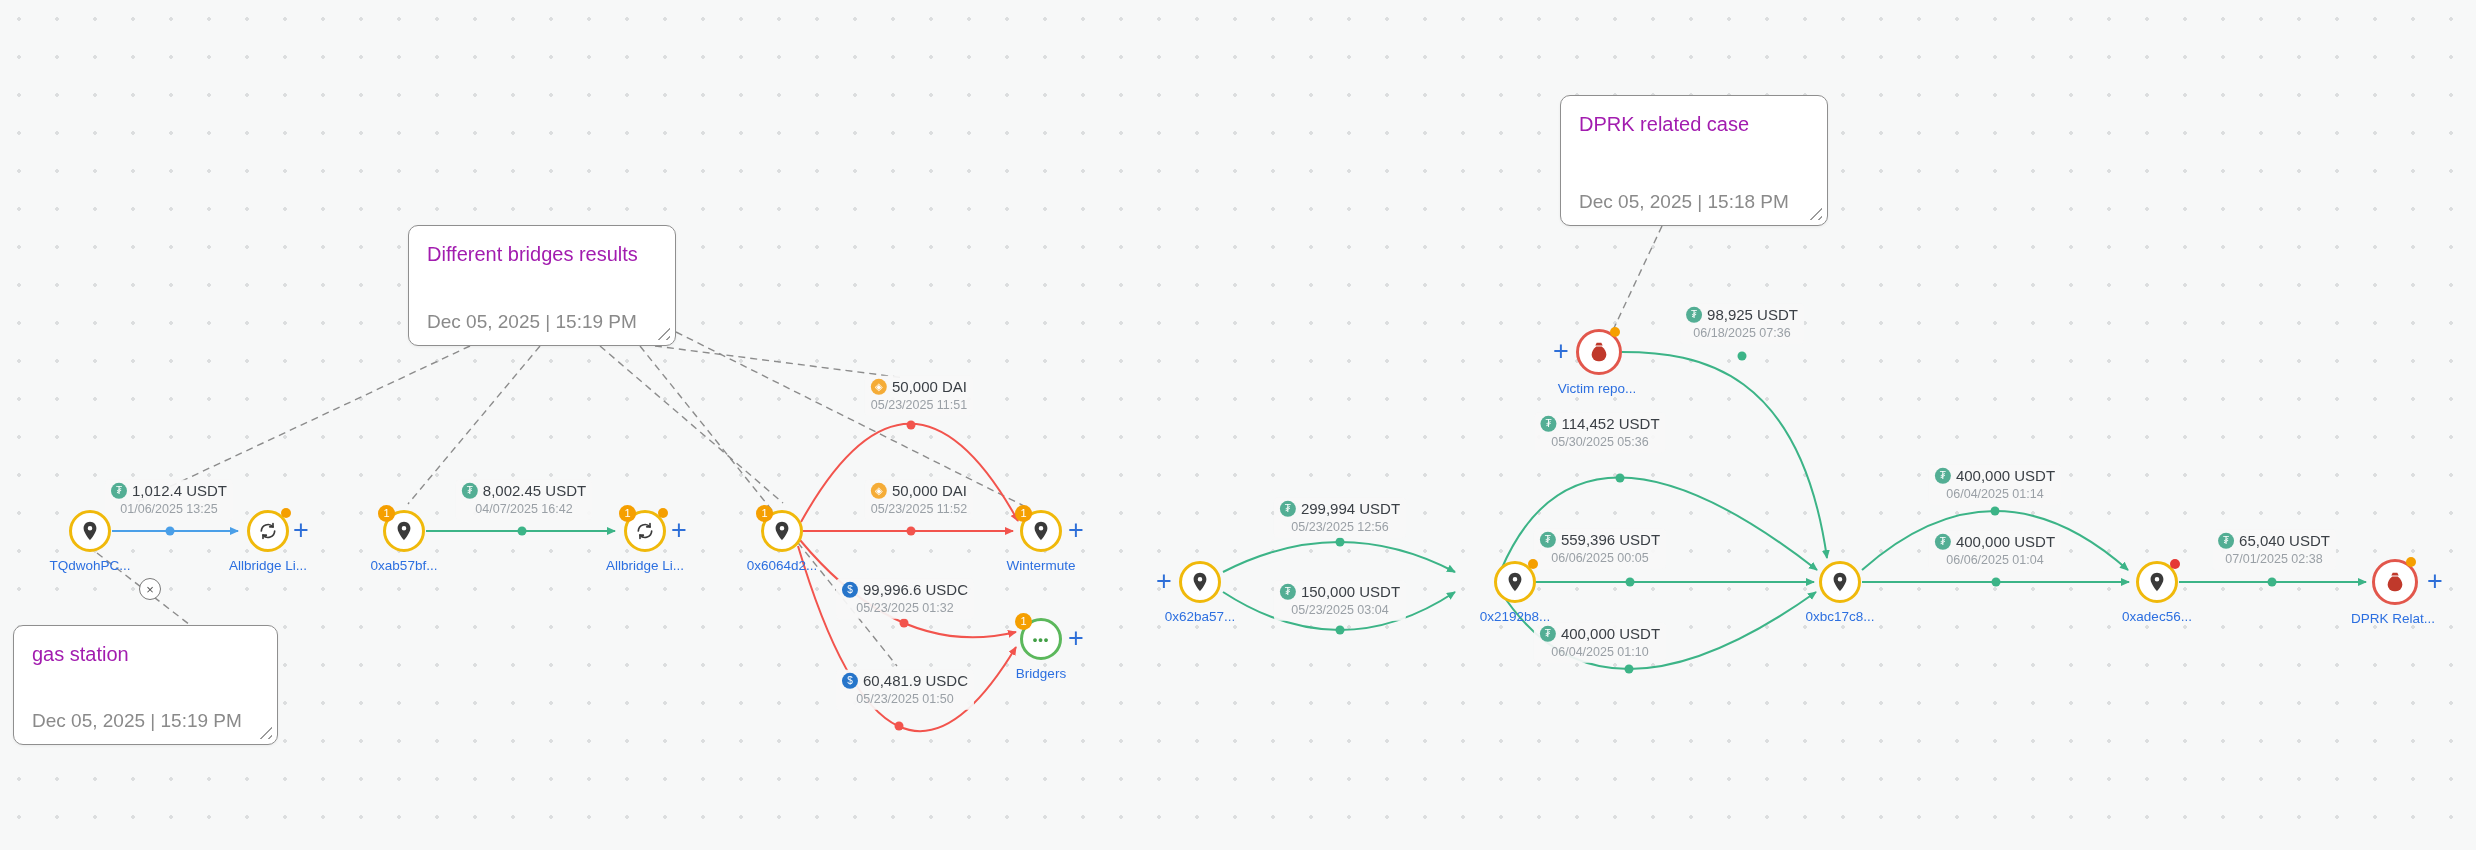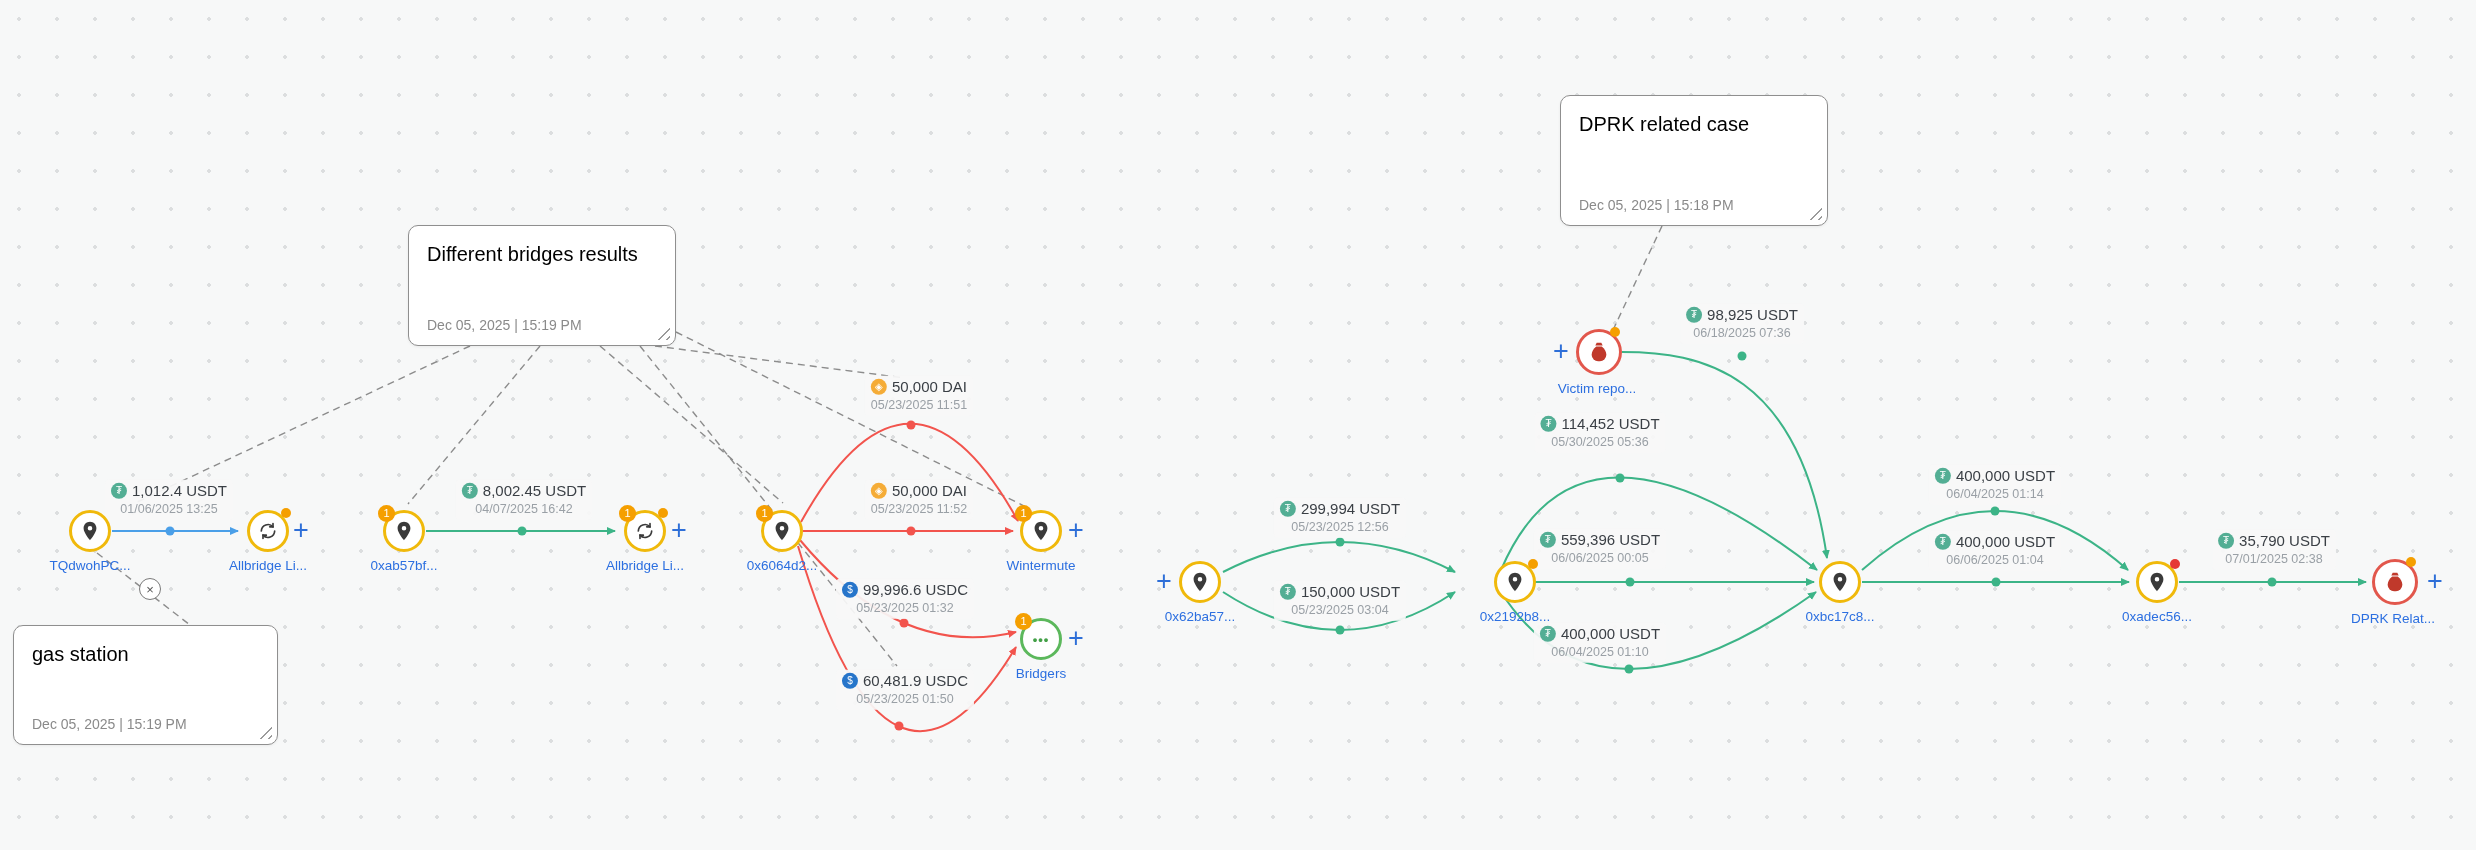--- a/index.html
+++ b/index.html
@@ -59,22 +59,22 @@
   .coin-DAI{background:#f5ac37;}
   .coin-USDC{background:#2775ca;}
   .chip .date{font-size:12.5px; color:#9aa0a6; margin-top:1px; white-space:nowrap;}
 
   
   .note{
     position:absolute; background:#fff; border:1px solid #8f8f8f; border-radius:10px;
     box-sizing:border-box; padding:17px 18px 12px; display:flex; flex-direction:column;
     justify-content:space-between; box-shadow:0 1px 3px rgba(0,0,0,0.06);
   }
-  .note-title{font-size:20px; color:#000000;}
-  .note-date{font-size:14px; color:#8a8a8a;}
+  .note-title{font-size:20px; color:#a21caf;}
+  .note-date{font-size:19px; color:#8a8a8a;}
   .resize-handle{
     position:absolute; right:5px; bottom:5px; width:13px; height:13px;
     background:repeating-linear-gradient(135deg, transparent 0 4px, #9b9b9b 4px 5.5px);
     clip-path:polygon(100% 0, 100% 100%, 0 100%);
     cursor:nwse-resize;
   }
 </style>
 </head>
 <body>
 
@@ -241,21 +241,21 @@
   <div class="chip" style="left:1995px; top:551px">
     <div class="amt">
         <span class="coin coin-USDT">₮</span>
         <span>400,000 USDT</span>
       </div>
     <div class="date">06/06/2025 01:04</div>
   </div>
   <div class="chip" style="left:2274px; top:550px">
     <div class="amt">
         <span class="coin coin-USDT">₮</span>
-        <span>35,790 USDT</span>
+        <span>65,040 USDT</span>
       </div>
     <div class="date">07/01/2025 02:38</div>
   </div>
 
   <div class="node" style="left:69px; top:510px">
     <div class="circle">
         <span class="icon-pin">
           <svg width="22" height="22" viewBox="0 0 24 24" fill="#3a3a3a">
             <path d="M12 2C8.1 2 5 5.1 5 9c0 5.2 7 13 7 13s7-7.8 7-13c0-3.9-3.1-7-7-7zm0 9.5A2.5 2.5 0 1 1 12 6.5a2.5 2.5 0 0 1 0 5z"></path>
           </svg>

